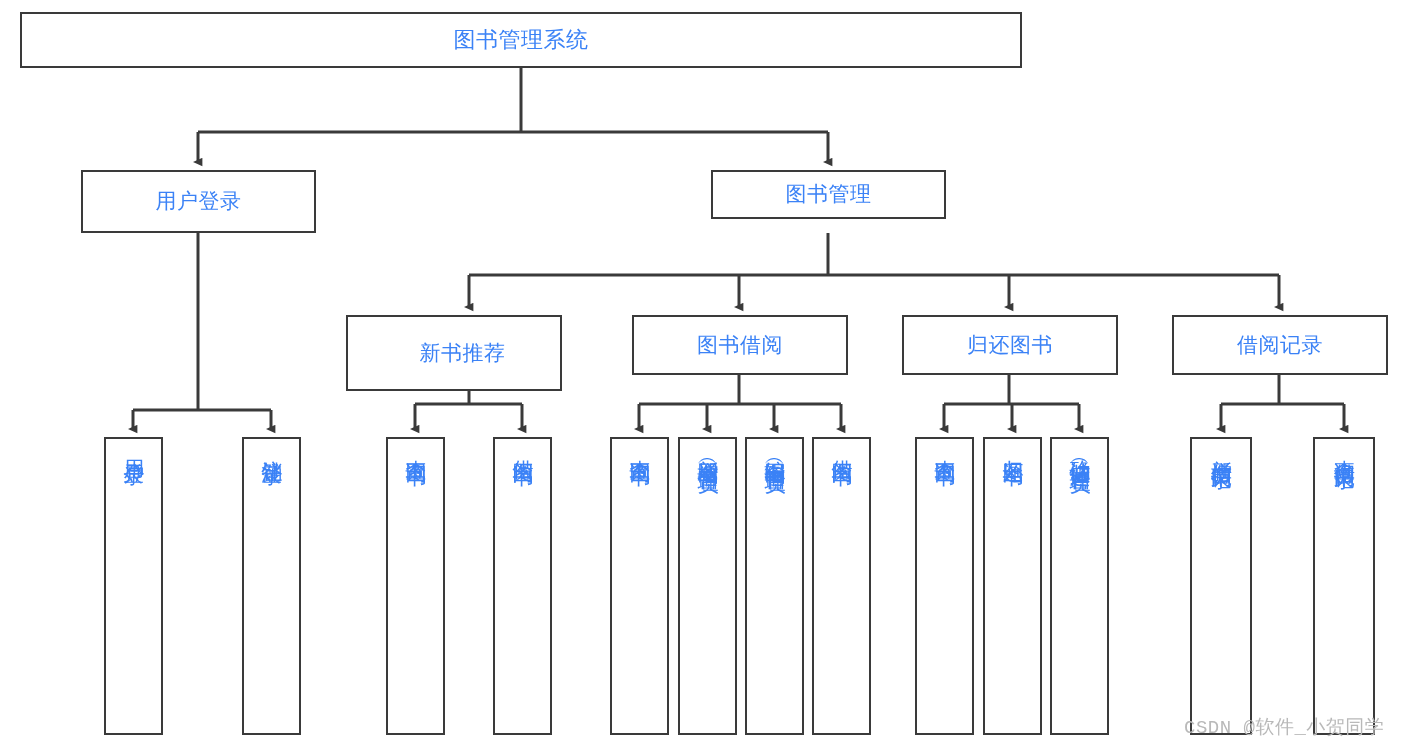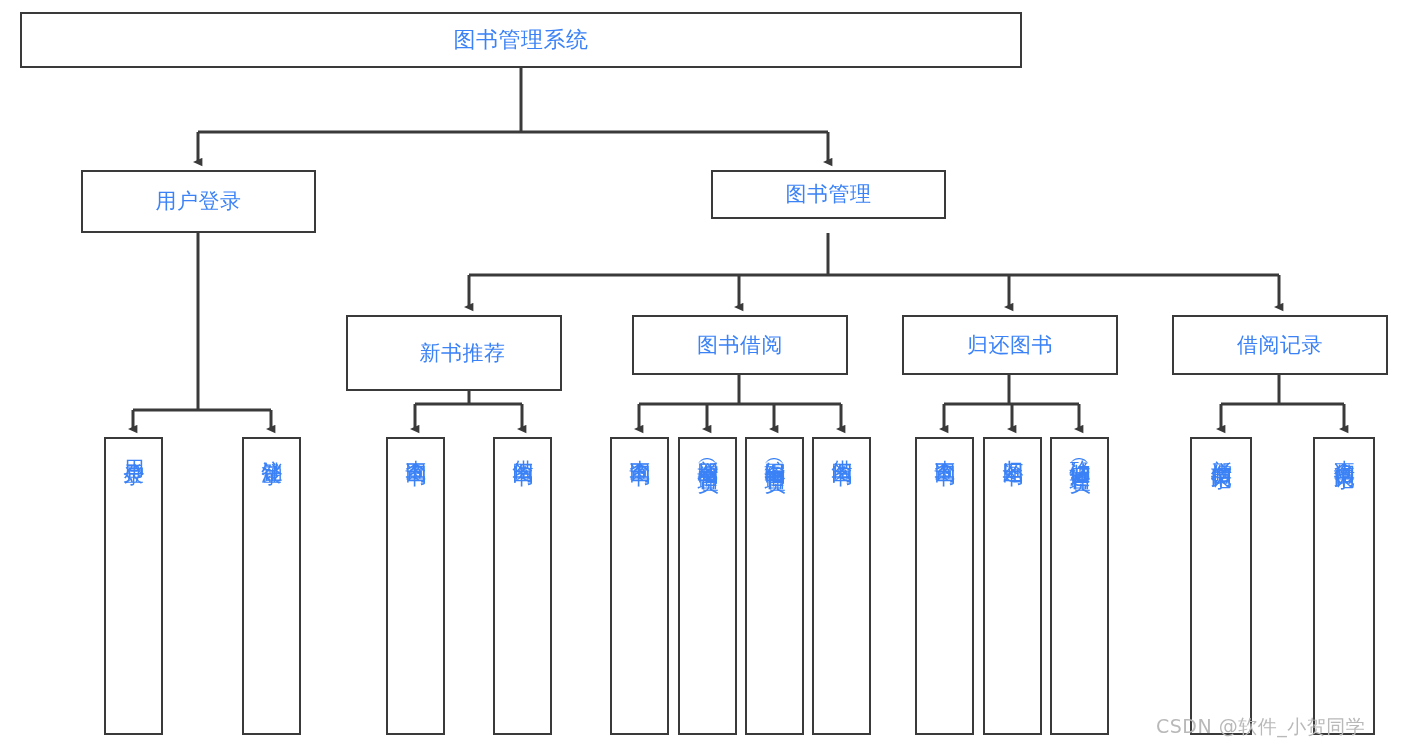--- a/index.html
+++ b/index.html
@@ -188,15 +188,15 @@
     <span class="lbl">确认归还（管理员）</span>
   </div>
 
   <div class="node vert" style="left:1190px; top:437px; width:62px; height:298px;">
     <span class="lbl">新增借阅记录</span>
   </div>
   <div class="node vert" style="left:1313px; top:437px; width:62px; height:298px;">
     <span class="lbl">查询借阅记录</span>
   </div>
 
-  <div class="watermark" style="left:1156px; top:714px;">CSDN @软件_小贺同学</div>
+  <div class="watermark" style="left:1184px; top:714px;font-family:Liberation Mono, monospace;">CSDN @软件_小贺同学</div>
 
 </div>
 
 </body></html>

